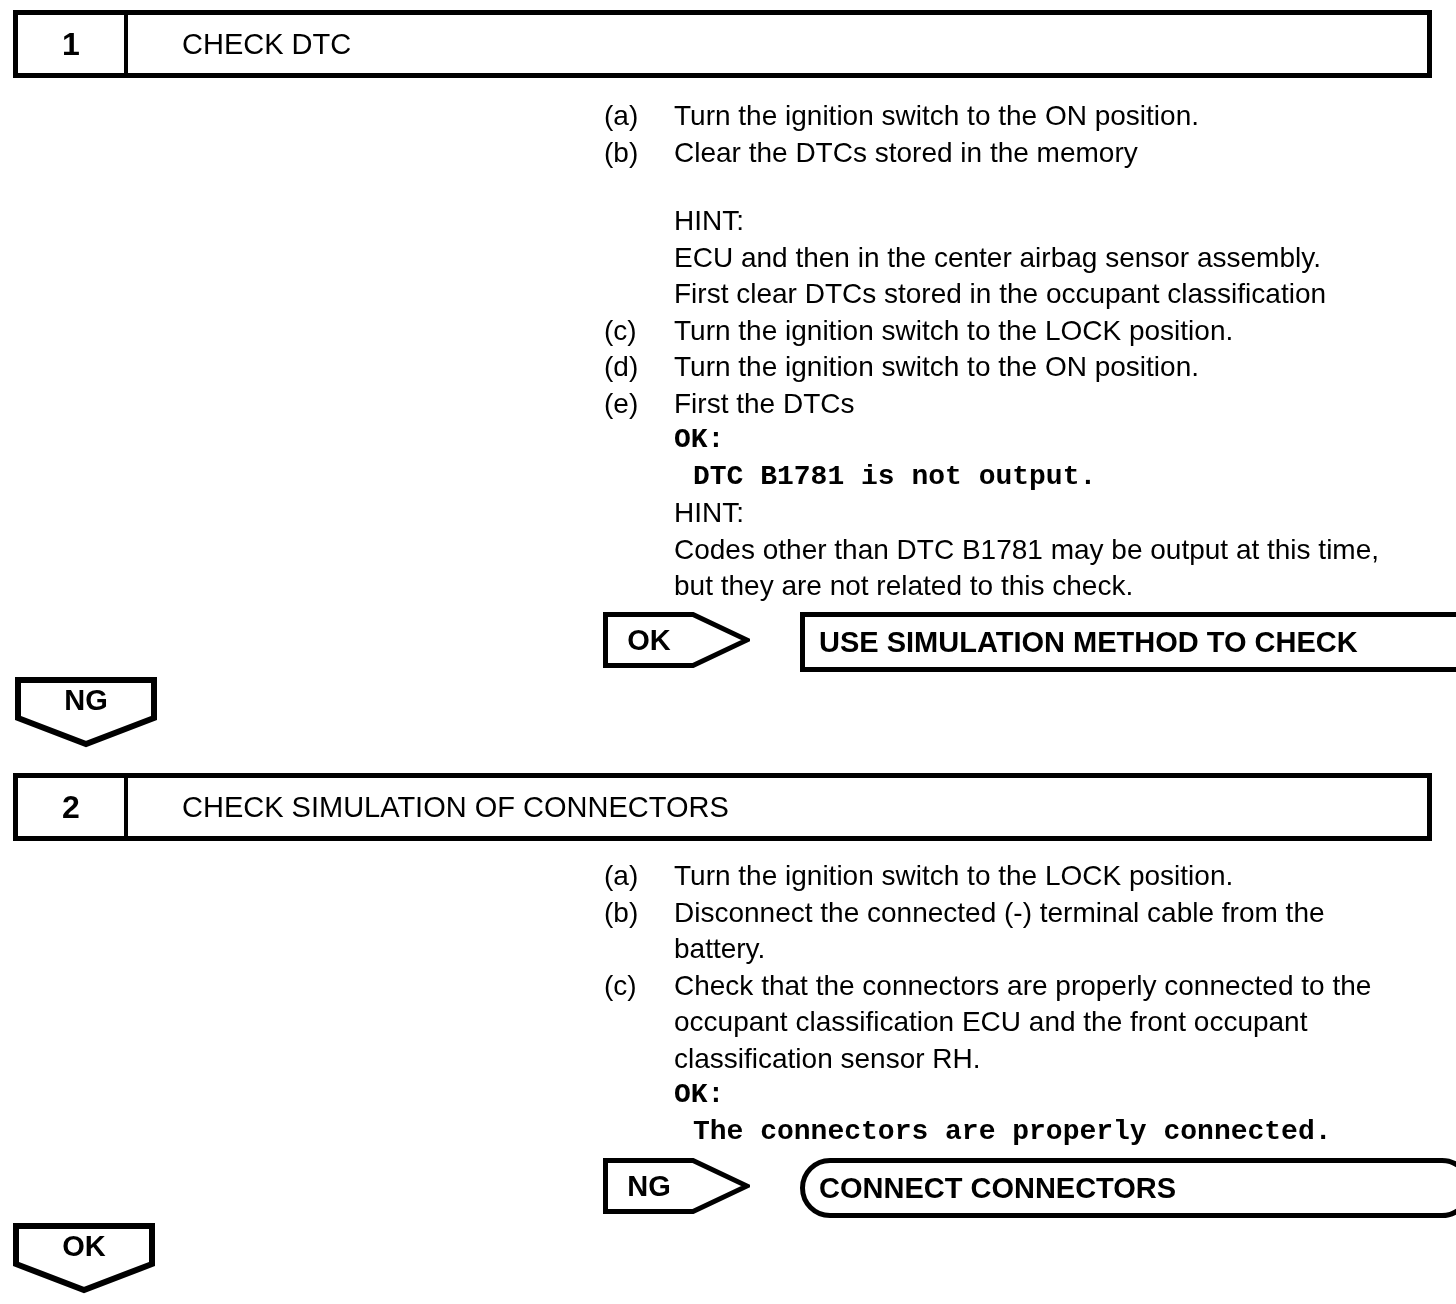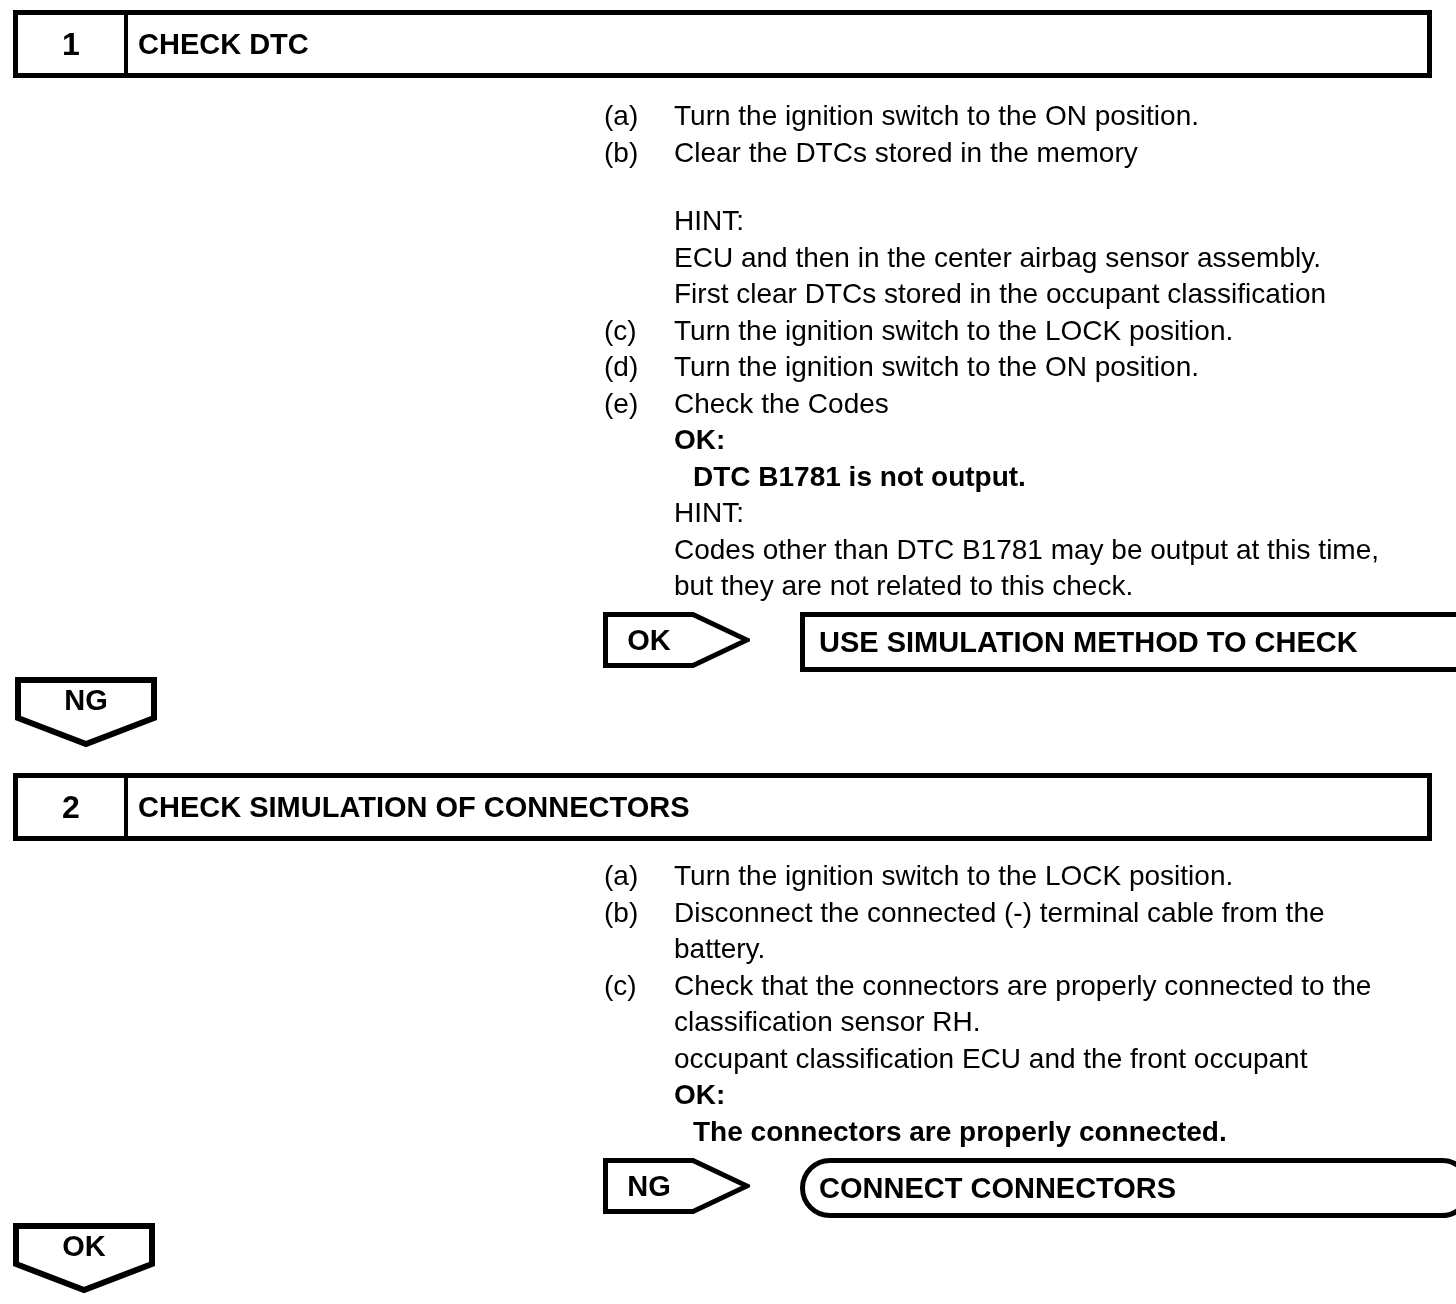--- a/index.html
+++ b/index.html
@@ -17,27 +17,27 @@
     border:5px solid #000; background:#fff;
     display:flex; align-items:stretch;
   }
   .step-num {
     width:110px; flex:none; border-right:4px solid #000;
     display:flex; align-items:center; justify-content:center;
     font-weight:700; font-size:32px;
   }
   .step-title {
     flex:1; display:flex; align-items:center;
-    padding-left:10px; font-weight:700; font-size:29px;
+    padding-left:10px; font-weight:400; font-size:29px;margin-left:44px;
   }
   
   .step-body { position:absolute; left:604px; font-size:28px; }
   .line { display:flex; line-height:36.5px; white-space:pre; }
   .lbl { width:70px; flex:none; }
-  .b { font-weight:700; }
+  .b { font-weight:700;font-family:Liberation Mono, monospace; }
   .ind { padding-left:19px; }
   .gap { height:32px; }
   
   .verdict-arrow { position:absolute; width:147px; height:56px; }
   .verdict-arrow .vlabel {
     position:absolute; left:0; top:0; width:92px; height:56px;
     display:flex; align-items:center; justify-content:center;
     font-weight:700; font-size:29px;
   }
   
@@ -68,21 +68,21 @@
 
   <div class="step-body" style="top:98px;">
     <div class="line"><span class="lbl">(a)</span><span>Turn the ignition switch to the ON position.</span></div>
     <div class="line"><span class="lbl">(b)</span><span>Clear the DTCs stored in the memory</span></div>
     <div class="gap"></div>
     <div class="line"><span class="lbl"></span><span>HINT:</span></div>
     <div class="line"><span class="lbl"></span><span>ECU and then in the center airbag sensor assembly.</span></div>
     <div class="line"><span class="lbl"></span><span>First clear DTCs stored in the occupant classification</span></div>
     <div class="line"><span class="lbl">(c)</span><span>Turn the ignition switch to the LOCK position.</span></div>
     <div class="line"><span class="lbl">(d)</span><span>Turn the ignition switch to the ON position.</span></div>
-    <div class="line"><span class="lbl">(e)</span><span>Check the Codes</span></div>
+    <div class="line"><span class="lbl">(e)</span><span>First the DTCs</span></div>
     <div class="line"><span class="lbl"></span><span class="b">OK:</span></div>
     <div class="line"><span class="lbl"></span><span class="b ind">DTC B1781 is not output.</span></div>
     <div class="line"><span class="lbl"></span><span>HINT:</span></div>
     <div class="line"><span class="lbl"></span><span>Codes other than DTC B1781 may be output at this time,</span></div>
     <div class="line"><span class="lbl"></span><span>but they are not related to this check.</span></div>
   </div>
 
   <div class="verdict-arrow" style="left:603px; top:612px;">
     <svg width="147" height="56" viewBox="0 0 147 56">
       <polygon points="2.5,2.5 90,2.5 144,28 90,53.5 2.5,53.5" fill="#ffffff" stroke="#000000" stroke-width="5"></polygon>
@@ -101,22 +101,22 @@
   <div class="step-header" style="top:773px;">
     <div class="step-num">2</div>
     <div class="step-title">CHECK SIMULATION OF CONNECTORS</div>
   </div>
 
   <div class="step-body" style="top:858px;">
     <div class="line"><span class="lbl">(a)</span><span>Turn the ignition switch to the LOCK position.</span></div>
     <div class="line"><span class="lbl">(b)</span><span>Disconnect the connected (-) terminal cable from the</span></div>
     <div class="line"><span class="lbl"></span><span>battery.</span></div>
     <div class="line"><span class="lbl">(c)</span><span>Check that the connectors are properly connected to the</span></div>
+    <div class="line"><span class="lbl"></span><span>occupant classification ECU and the front occupant</span></div>
     <div class="line"><span class="lbl"></span><span>classification sensor RH.</span></div>
-    <div class="line"><span class="lbl"></span><span>occupant classification ECU and the front occupant</span></div>
     <div class="line"><span class="lbl"></span><span class="b">OK:</span></div>
     <div class="line"><span class="lbl"></span><span class="b ind">The connectors are properly connected.</span></div>
   </div>
 
   <div class="verdict-arrow" style="left:603px; top:1158px;">
     <svg width="147" height="56" viewBox="0 0 147 56">
       <polygon points="2.5,2.5 90,2.5 144,28 90,53.5 2.5,53.5" fill="#ffffff" stroke="#000000" stroke-width="5"></polygon>
     </svg>
     <span class="vlabel">NG</span>
   </div>

